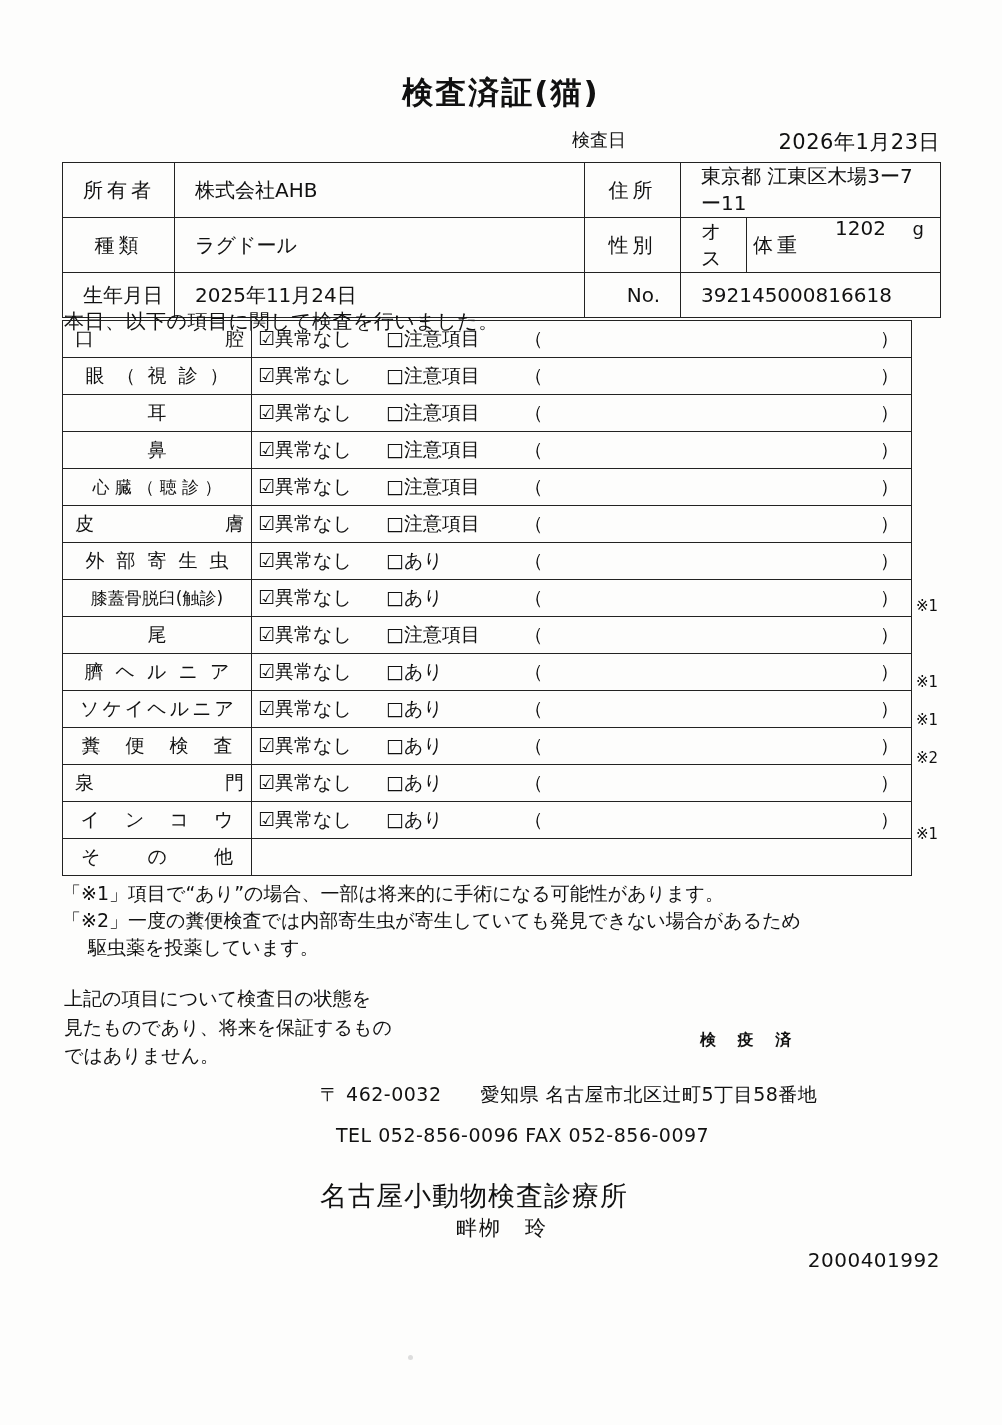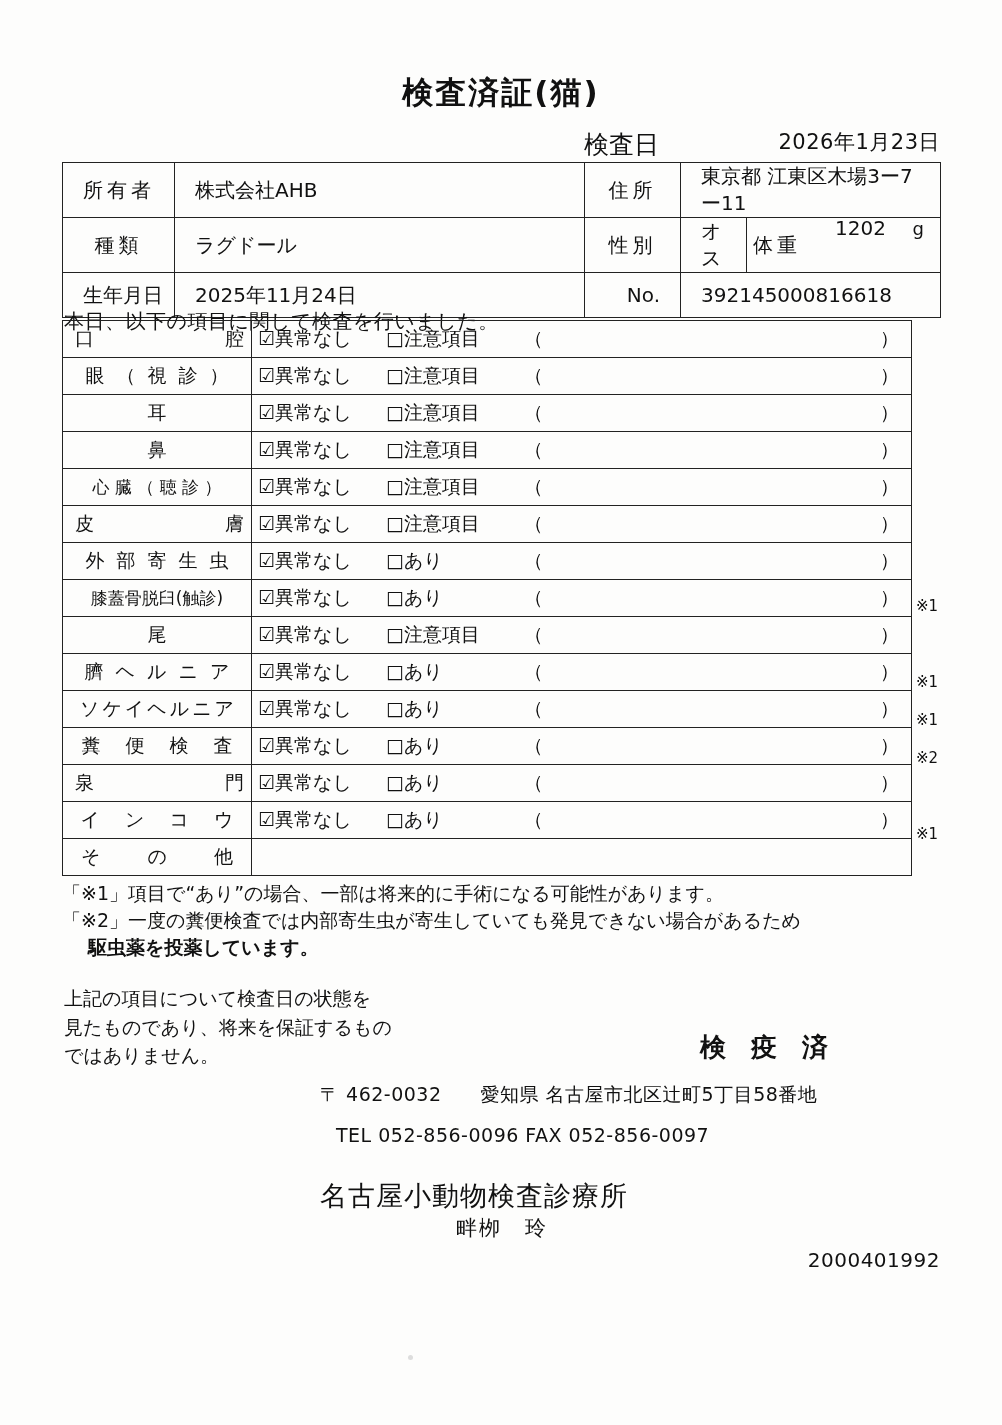--- a/index.html
+++ b/index.html
@@ -34,22 +34,21 @@
     position: absolute;
     top: 128px;
     left: 62px;
     width: 878px;
     height: 28px;
   }
   .exam-date-label {
     position: absolute;
     left: 510px;
     top: 0;
-    font-size: 25px;
-    margin-left: 12px;
+    font-size: 18px;
   }
   .exam-date-value {
     position: absolute;
     right: 0;
     top: 0;
     font-size: 21px;
     letter-spacing: 0.5px;
   }
   
   .hdr-table {
@@ -161,33 +160,33 @@
   
   .footnotes {
     position: absolute;
     top: 880px;
     left: 62px;
     width: 880px;
     font-size: 19px;
     line-height: 1.42;
   }
   .footnotes div { white-space: nowrap; }
-  .fn-indent { padding-left: 26px; font-weight: bold; }
+  .fn-indent { padding-left: 26px; }
   .disclaimer {
     position: absolute;
     top: 984px;
     left: 64px;
     font-size: 19px;
     line-height: 1.5;
   }
   .stamp {
     position: absolute;
     top: 1030px;
     left: 700px;
-    font-size: 26px;
+    font-size: 16px;
     letter-spacing: 8px;
     font-weight: 600;
     text-align: center;
   }
   .addr {
     position: absolute;
     top: 1082px;
     left: 320px;
     font-size: 19px;
     letter-spacing: 0.5px;

